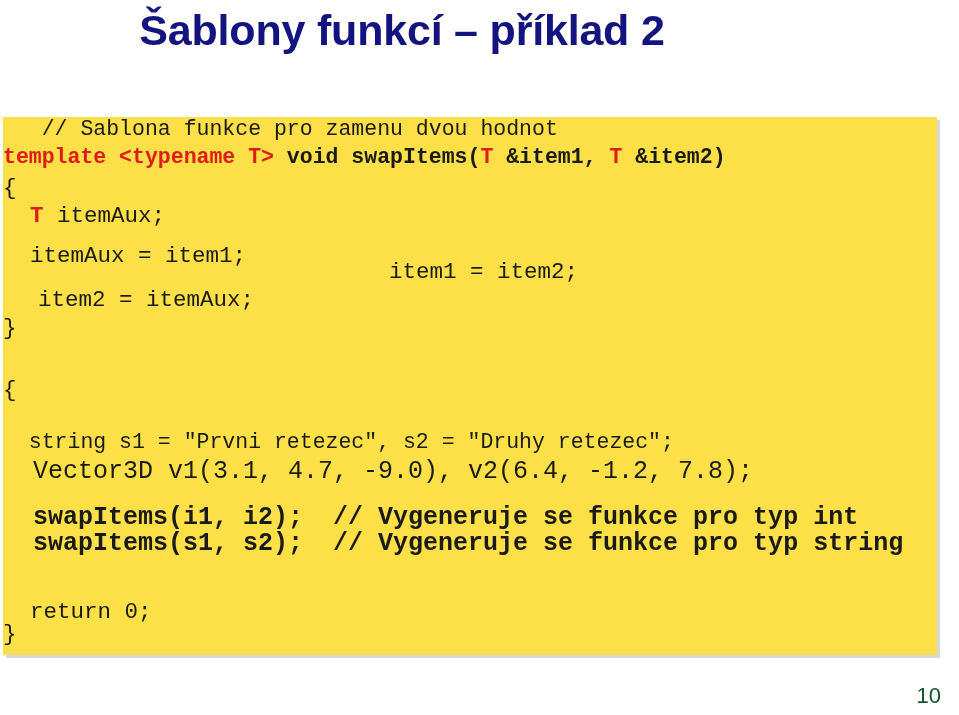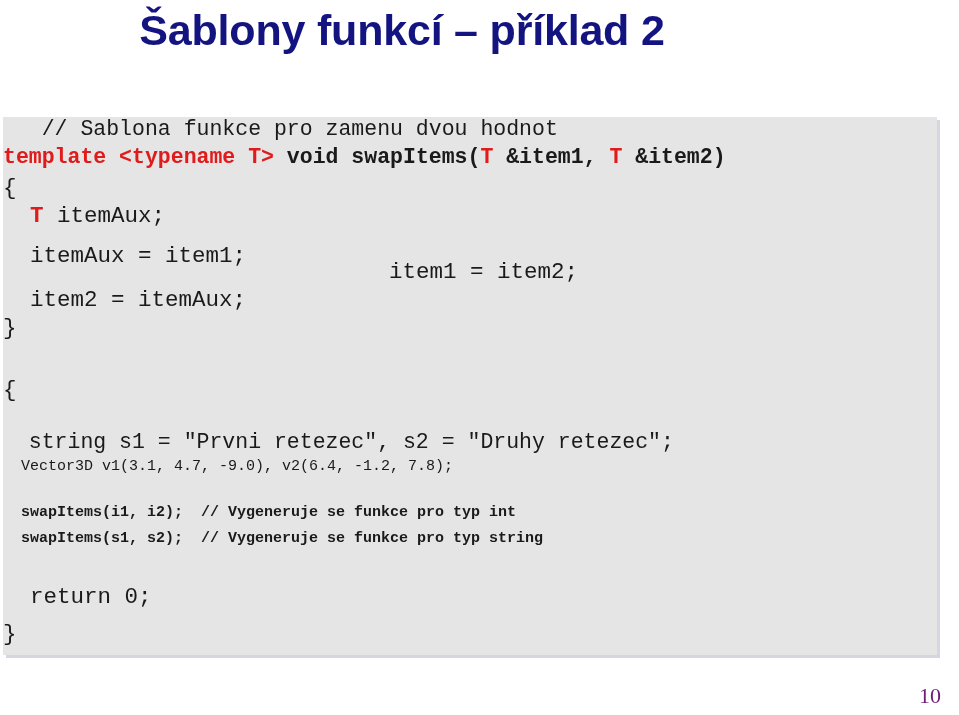--- a/index.html
+++ b/index.html
@@ -31,52 +31,52 @@
     white-space: nowrap;
   }
 
   
   #code-panel {
     position: absolute;
     left: 3px;
     top: 117px;
     width: 934px;
     height: 538px;
-    background: #e5e5e5;
+    background: #fde047;
     box-shadow: 3px 3px 0 0 rgba(180,180,200,0.55);
     overflow: hidden;
   }
 
   .code-line {
     font-family: "Liberation Mono", "DejaVu Sans Mono", monospace;
     color: #1a1a1a;
     white-space: pre;
     line-height: 1.0;
     display: block;
   }
 
   
   .fs-lg   { font-size: 22.5px; }
   .fs-md   { font-size: 21.5px; }
-  .fs-sm   { font-size: 15px; }
+  .fs-sm   { font-size: 25px; }
   .bold    { font-weight: bold; }
   .red     { color: #e01b1b; }
   .blank   { visibility: hidden; }
 
   
   .row { position: absolute; left: 0; width: 934px; }
 
   
   #page-number {
     position: absolute;
     right: 18px;
     bottom: 6px;
-    font-family: Liberation Serif, serif;
+    font-family: Liberation Sans, sans-serif;
     font-size: 22px;
-    color: #701a75;
+    color: #14532d;
   }
 </style>
 </head>
 <body>
 
 <div id="slide-title">Šablony funkcí – příklad 2</div>
 
 <div id="code-panel">
 
   <div class="row" style="top:2px;">
@@ -96,21 +96,21 @@
   </div>
 
   <div class="row" style="top:116px;margin-top:12px;">
     <span class="code-line fs-lg">  itemAux = item1;</span>
   </div>
 
   <div class="row" style="top:144px;text-align:center;">
     <span class="code-line fs-lg">  item1 = item2;</span>
   </div>
 
-  <div class="row" style="top:172px;">
+  <div class="row" style="top:172px;margin-left:8px;">
     <span class="code-line fs-lg">  item2 = itemAux;</span>
   </div>
 
   <div class="row" style="top:200px;">
     <span class="code-line fs-lg">}</span>
   </div>
 
   <div class="row" style="top:228px;">
     <span class="code-line fs-lg blank"> </span>
   </div>
@@ -139,21 +139,21 @@
 
   <div class="row" style="top:414px;">
     <span class="code-line fs-sm bold">  swapItems(s1, s2);  // Vygeneruje se funkce pro typ string</span>
   </div>
 
 
   <div class="row" style="top:466px;">
     <span class="code-line fs-lg blank"> </span>
   </div>
 
-  <div class="row" style="top:469px;">
+  <div class="row" style="top:484px;">
     <span class="code-line fs-lg">  return 0;</span>
   </div>
 
   <div class="row" style="top:506px;">
     <span class="code-line fs-lg">}</span>
   </div>
 
 </div>
 
 <div id="page-number">10</div>

